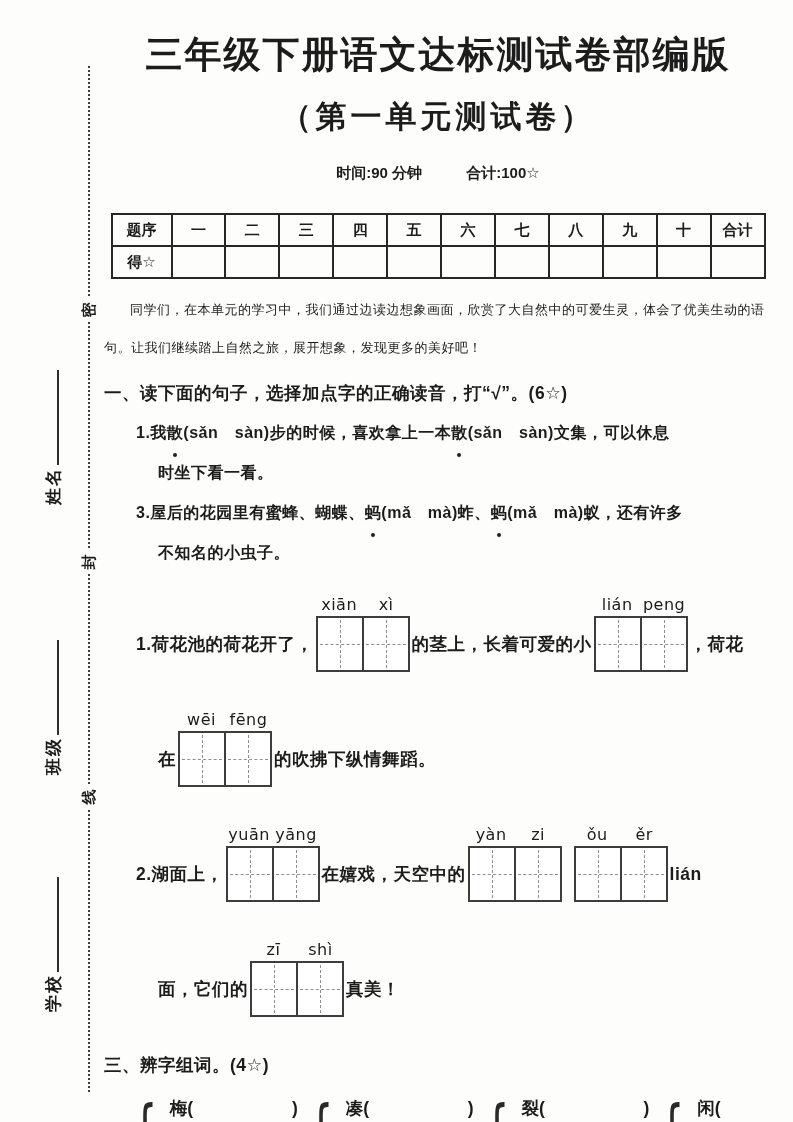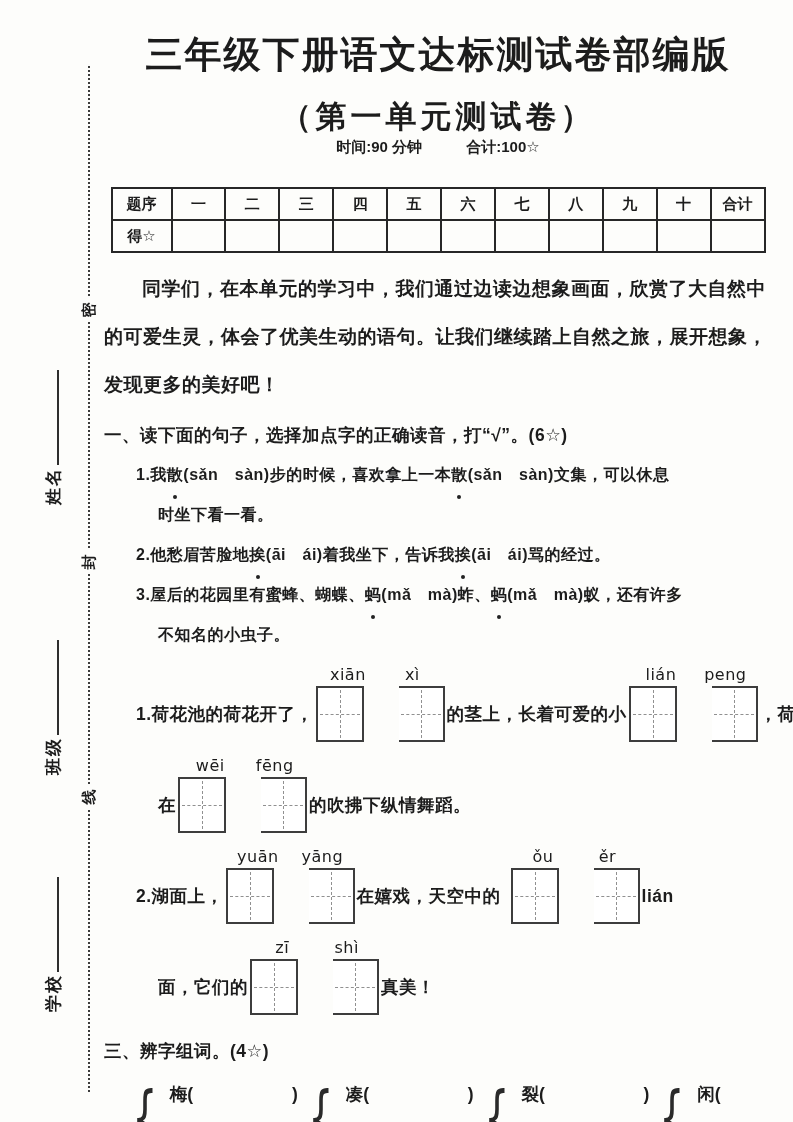--- a/index.html
+++ b/index.html
@@ -27,53 +27,53 @@
     white-space:nowrap;font-size:17px;font-weight:700;letter-spacing:2px;
   }
   .vlabel .blank{
     display:inline-block;width:95px;border-bottom:2px solid #2e2e2e;
     vertical-align:baseline;margin-left:2px;
   }
   
   .content{position:absolute;left:104px;top:0;width:668px;}
   .title{margin-top:30px;text-align:center;font-size:37px;font-weight:800;letter-spacing:2px;}
   .subtitle{margin-top:16px;text-align:center;font-size:31px;font-weight:700;letter-spacing:4px;}
-  .info{margin-top:0;text-align:center;font-size:15px;font-weight:700;}
+  .info{margin-top:26px;text-align:center;font-size:15px;font-weight:700;}
   .info span{margin:0 20px;}
   
   table.score{
     border-collapse:collapse;margin:30px auto 0 auto;width:655px;
     table-layout:fixed;
   }
   table.score td{
     border:2px solid #272727;height:30px;text-align:center;
     font-size:15px;font-weight:700;padding:0;
   }
   
   .intro{
-    margin-top:12px;font-size:19px;font-weight:700;line-height:48px;
+    margin-top:12px;font-size:13px;font-weight:400;line-height:38px;
     text-indent:2em;letter-spacing:0.5px;
   }
   
   .sec-head{margin-top:6px;font-size:17.5px;font-weight:700;line-height:40px;letter-spacing:0.5px;}
   .q-item{padding-left:32px;font-size:16px;font-weight:600;line-height:40px;letter-spacing:0.5px;}
   .q-item .cont{display:block;padding-left:22px;}
   .dotted{position:relative;display:inline-block;}
   .dotted::after{
     content:"";position:absolute;left:50%;bottom:-4px;width:4px;height:4px;
     border-radius:50%;background:#222;transform:translateX(-50%);
   }
   
   .box-line{
     display:flex;align-items:center;margin-top:27px;
     font-size:17.5px;font-weight:600;letter-spacing:0.5px;white-space:nowrap;
   }
   .box-line.ind1{padding-left:32px;}
   .box-line.ind2{padding-left:54px;}
-  .pyword{position:relative;display:inline-flex;margin:4px 2px;gap:35px;}
+  .pyword{position:relative;display:inline-flex;margin:16px 2px;}
   .py{
     position:absolute;bottom:calc(100% + 2px);left:0;width:100%;
     display:flex;font-size:16px;font-weight:400;
     font-family:"DejaVu Sans",sans-serif;
   }
   .py span{flex:1;text-align:center;}
   .cell{
     position:relative;width:44px;height:52px;border:2px solid #3d3d3d;background:#fff;
   }
   .cell + .cell{border-left:none;}
@@ -153,23 +153,20 @@
       </table>
 
     <div class="intro">同学们，在本单元的学习中，我们通过边读边想象画面，欣赏了大自然中的可爱生灵，体会了优美生动的语句。让我们继续踏上自然之旅，展开想象，发现更多的美好吧！</div>
 
     <div class="sec-head">一、读下面的句子，选择加点字的正确读音，打“√”。(6☆)</div>
     <div class="q-item">
       <span>1.我</span><span class="dotted">散</span><span>(sǎn　sàn)步的时候，喜欢拿上一本</span><span class="dotted">散</span><span>(sǎn　sàn)文集，可以休息</span>
       <span class="cont">时坐下看一看。</span>
     </div>
     <div class="q-item">
-      <span>2.他愁眉苦脸地</span><span class="dotted">挨</span><span>(āi　ái)着我坐下，告诉我</span><span class="dotted">挨</span><span>(āi　ái)骂的经过。</span>
-    </div>
-    <div class="q-item">
       <span>3.屋后的花园里有蜜蜂、蝴蝶、</span><span class="dotted">蚂</span><span>(mǎ　mà)蚱、</span><span class="dotted">蚂</span><span>(mǎ　mà)蚁，还有许多</span>
       <span class="cont">不知名的小虫子。</span>
     </div>
 
 
     <div class="box-line ind1">
       <span>1.荷花池的荷花开了，</span>
       <span class="pyword">
         <span class="py">
             <span>xiān</span>
@@ -207,20 +204,28 @@
       <span>2.湖面上，</span>
       <span class="pyword">
         <span class="py">
             <span>yuān</span>
             <span>yāng</span>
           </span>
         <span class="cell"></span>
           <span class="cell"></span>
       </span>
       <span>在嬉戏，天空中的</span>
+      <span class="pyword">
+        <span class="py">
+            <span>yàn</span>
+            <span>zi</span>
+          </span>
+        <span class="cell"></span>
+          <span class="cell"></span>
+      </span>
       <span class="pyword" style="margin-left:10px;">
         <span class="py">
             <span>ǒu</span>
             <span>ěr</span>
           </span>
         <span class="cell"></span>
           <span class="cell"></span>
       </span>
       <span>lián</span>
     </div>

